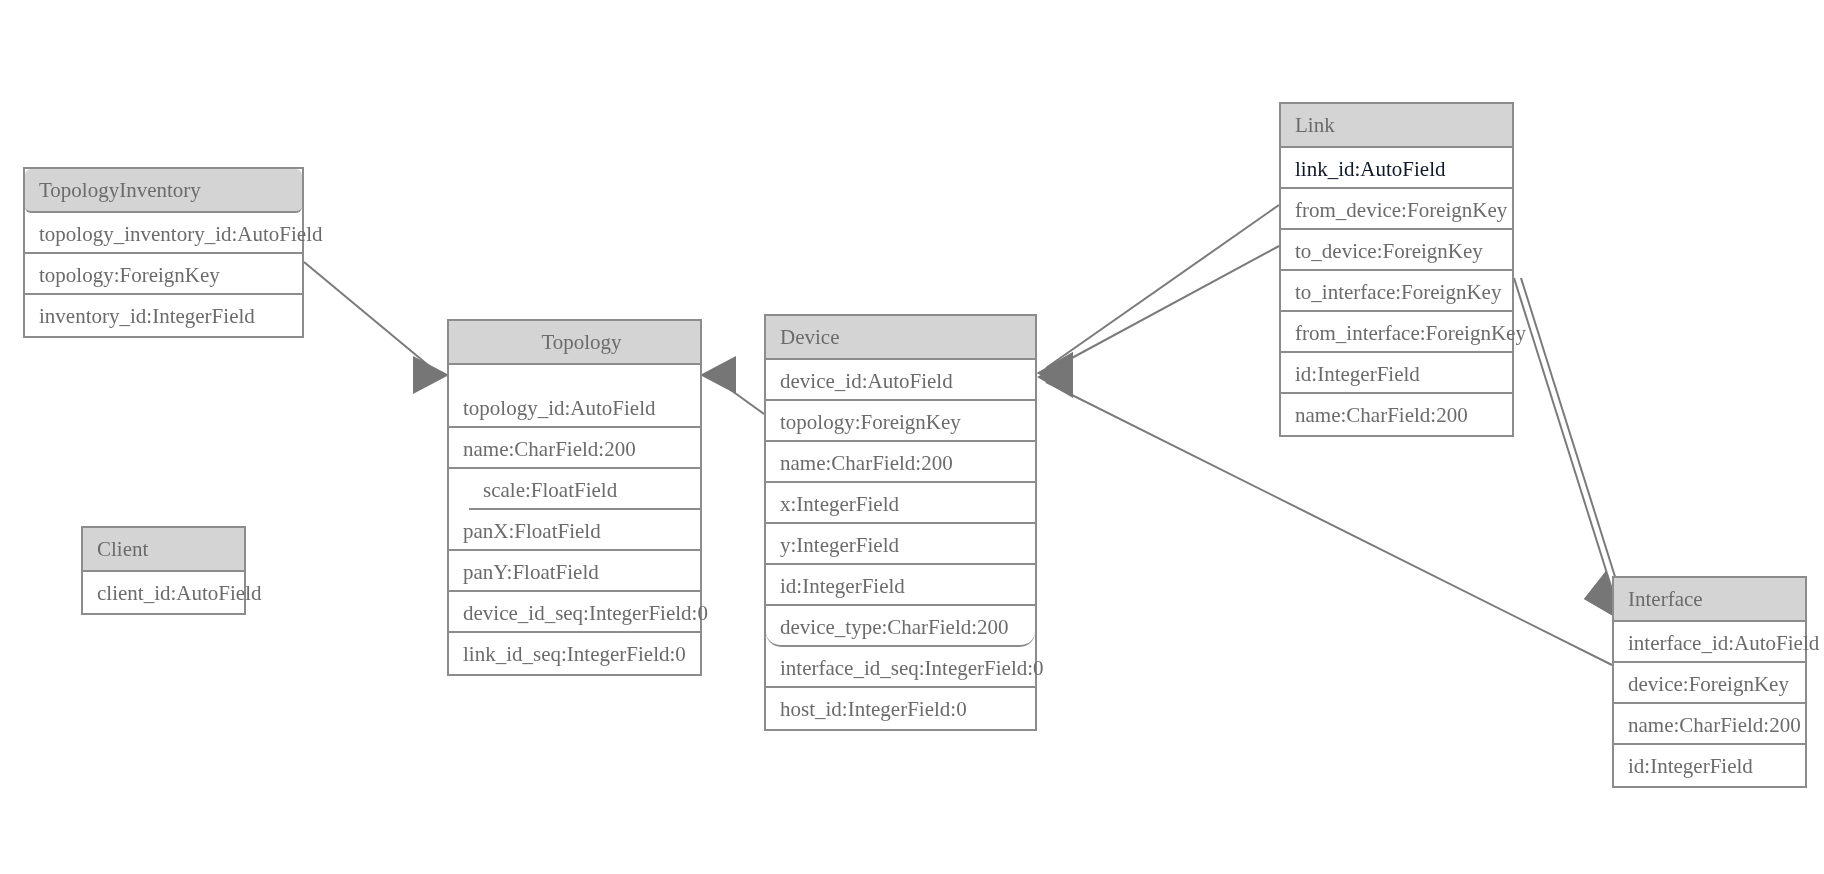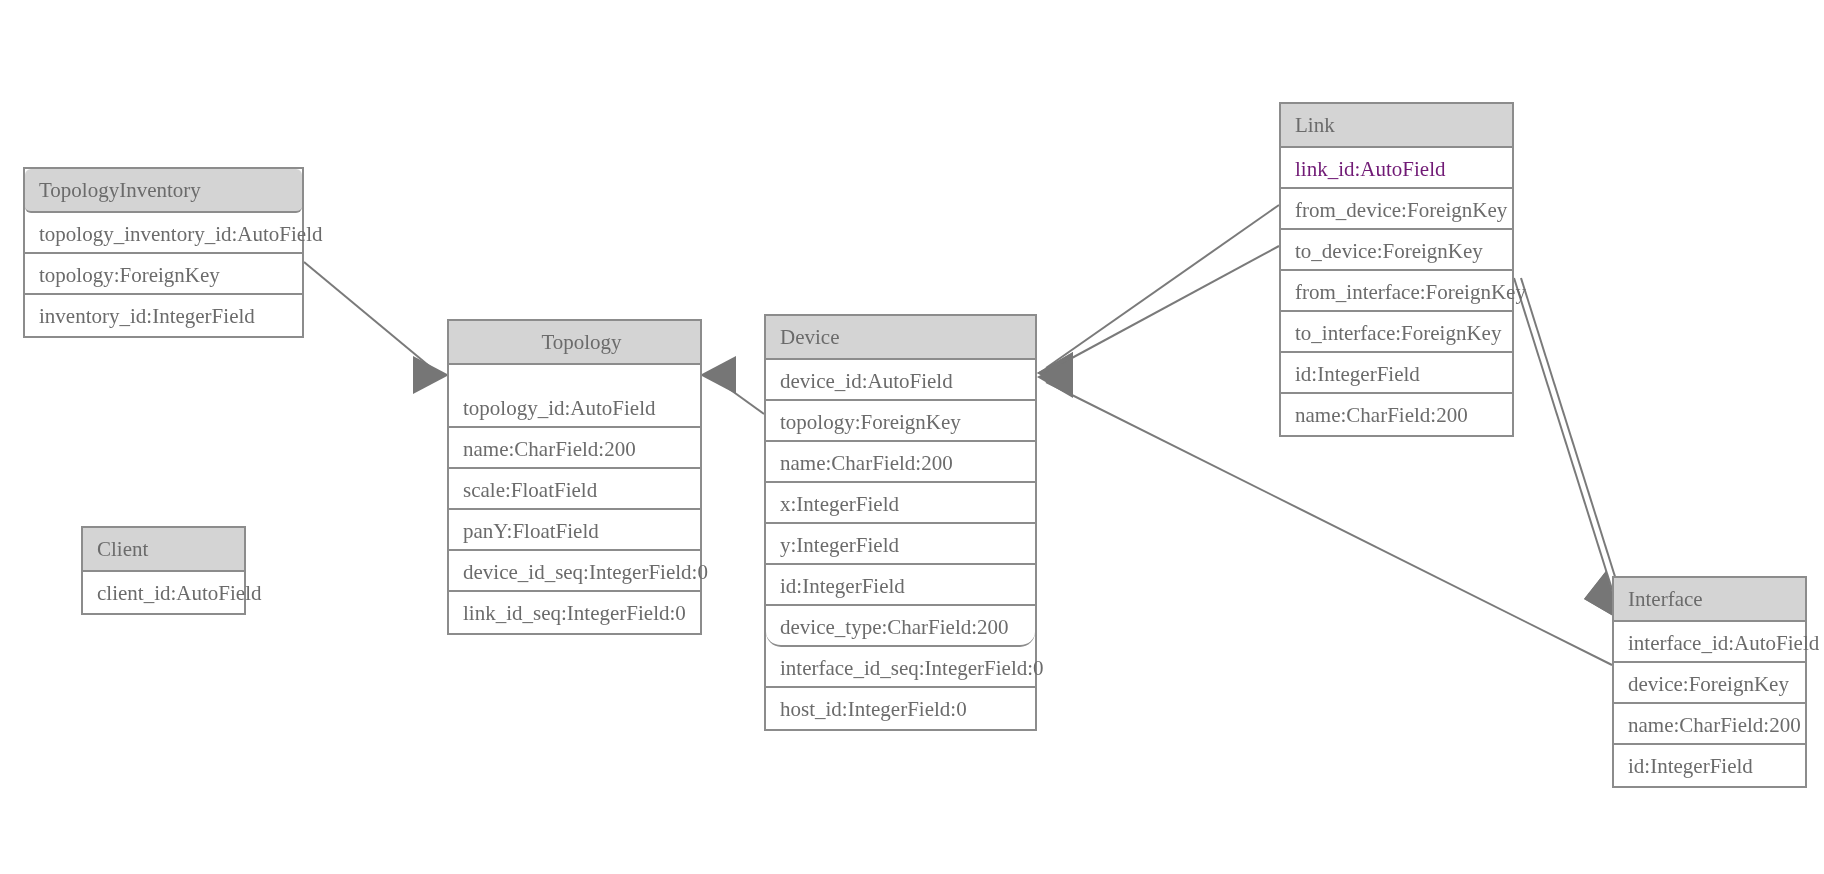--- a/index.html
+++ b/index.html
@@ -90,21 +90,22 @@
           <div class="entity-row" style="height: 41px; color: rgb(107, 107, 107); border-bottom-color: rgb(140, 140, 140);">topology_inventory_id:AutoField</div>
           <div class="entity-row" style="height: 41px; color: rgb(107, 107, 107); border-bottom-color: rgb(140, 140, 140);">topology:ForeignKey</div>
           <div class="entity-row" style="height: 41px; color: rgb(107, 107, 107); border-bottom-color: rgb(140, 140, 140);">inventory_id:IntegerField</div>
         </div>
       </div>
       <div class="entity" style="left: 447px; top: 319px; width: 255px; border-color: rgb(140, 140, 140);">
         <div class="entity-header" style="height: 44px; background: rgb(212, 212, 212); color: rgb(107, 107, 107); border-bottom-color: rgb(140, 140, 140); text-align: center;">Topology</div>
         <div class="entity-rows">
           <div class="entity-row" style="height: 41px; color: rgb(107, 107, 107); border-bottom-color: rgb(140, 140, 140); margin-top: 22px;">topology_id:AutoField</div>
           <div class="entity-row" style="height: 41px; color: rgb(107, 107, 107); border-bottom-color: rgb(140, 140, 140);">name:CharField:200</div>
-          <div class="entity-row" style="height: 41px; color: rgb(107, 107, 107); border-bottom-color: rgb(140, 140, 140);">scale:FloatField</div>
+          <div class="entity-row" style="height: 41px; color: rgb(107, 107, 107); border-bottom-color: rgb(140, 140, 140); margin-left: 20px;">scale:FloatField</div>
+          <div class="entity-row" style="height: 41px; color: rgb(107, 107, 107); border-bottom-color: rgb(140, 140, 140);">panX:FloatField</div>
           <div class="entity-row" style="height: 41px; color: rgb(107, 107, 107); border-bottom-color: rgb(140, 140, 140);">panY:FloatField</div>
           <div class="entity-row" style="height: 41px; color: rgb(107, 107, 107); border-bottom-color: rgb(140, 140, 140);">device_id_seq:IntegerField:0</div>
           <div class="entity-row" style="height: 41px; color: rgb(107, 107, 107); border-bottom-color: rgb(140, 140, 140);">link_id_seq:IntegerField:0</div>
         </div>
       </div>
       <div class="entity" style="left: 764px; top: 314px; width: 273px; border-color: rgb(140, 140, 140);">
         <div class="entity-header" style="height: 44px; background: rgb(212, 212, 212); color: rgb(107, 107, 107); border-bottom-color: rgb(140, 140, 140);">Device</div>
         <div class="entity-rows">
           <div class="entity-row" style="height: 41px; color: rgb(107, 107, 107); border-bottom-color: rgb(140, 140, 140);">device_id:AutoField</div>
           <div class="entity-row" style="height: 41px; color: rgb(107, 107, 107); border-bottom-color: rgb(140, 140, 140);">topology:ForeignKey</div>
@@ -113,25 +114,25 @@
           <div class="entity-row" style="height: 41px; color: rgb(107, 107, 107); border-bottom-color: rgb(140, 140, 140);">y:IntegerField</div>
           <div class="entity-row" style="height: 41px; color: rgb(107, 107, 107); border-bottom-color: rgb(140, 140, 140);">id:IntegerField</div>
           <div class="entity-row" style="height: 41px; color: rgb(107, 107, 107); border-bottom-color: rgb(140, 140, 140); border-radius: 15px;">device_type:CharField:200</div>
           <div class="entity-row" style="height: 41px; color: rgb(107, 107, 107); border-bottom-color: rgb(140, 140, 140);">interface_id_seq:IntegerField:0</div>
           <div class="entity-row" style="height: 41px; color: rgb(107, 107, 107); border-bottom-color: rgb(140, 140, 140);">host_id:IntegerField:0</div>
         </div>
       </div>
       <div class="entity" style="left: 1279px; top: 102px; width: 235px; border-color: rgb(140, 140, 140);">
         <div class="entity-header" style="height: 44px; background: rgb(212, 212, 212); color: rgb(107, 107, 107); border-bottom-color: rgb(140, 140, 140);">Link</div>
         <div class="entity-rows">
-          <div class="entity-row" style="height: 41px; color: #701a75; border-bottom-color: rgb(140, 140, 140);">link_id:AutoField</div>
+          <div class="entity-row" style="height: 41px; color: #0f172a; border-bottom-color: rgb(140, 140, 140);">link_id:AutoField</div>
           <div class="entity-row" style="height: 41px; color: rgb(107, 107, 107); border-bottom-color: rgb(140, 140, 140);">from_device:ForeignKey</div>
           <div class="entity-row" style="height: 41px; color: rgb(107, 107, 107); border-bottom-color: rgb(140, 140, 140);">to_device:ForeignKey</div>
+          <div class="entity-row" style="height: 41px; color: rgb(107, 107, 107); border-bottom-color: rgb(140, 140, 140);">to_interface:ForeignKey</div>
           <div class="entity-row" style="height: 41px; color: rgb(107, 107, 107); border-bottom-color: rgb(140, 140, 140);">from_interface:ForeignKey</div>
-          <div class="entity-row" style="height: 41px; color: rgb(107, 107, 107); border-bottom-color: rgb(140, 140, 140);">to_interface:ForeignKey</div>
           <div class="entity-row" style="height: 41px; color: rgb(107, 107, 107); border-bottom-color: rgb(140, 140, 140);">id:IntegerField</div>
           <div class="entity-row" style="height: 41px; color: rgb(107, 107, 107); border-bottom-color: rgb(140, 140, 140);">name:CharField:200</div>
         </div>
       </div>
       <div class="entity" style="left: 1612px; top: 568px; width: 195px; border-color: rgb(140, 140, 140); margin-top: 8px;">
         <div class="entity-header" style="height: 44px; background: rgb(212, 212, 212); color: rgb(107, 107, 107); border-bottom-color: rgb(140, 140, 140);">Interface</div>
         <div class="entity-rows">
           <div class="entity-row" style="height: 41px; color: rgb(107, 107, 107); border-bottom-color: rgb(140, 140, 140);">interface_id:AutoField</div>
           <div class="entity-row" style="height: 41px; color: rgb(107, 107, 107); border-bottom-color: rgb(140, 140, 140);">device:ForeignKey</div>
           <div class="entity-row" style="height: 41px; color: rgb(107, 107, 107); border-bottom-color: rgb(140, 140, 140);">name:CharField:200</div>

